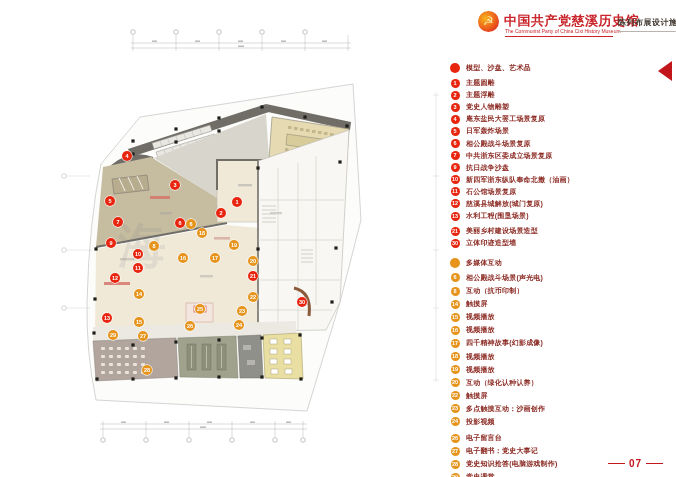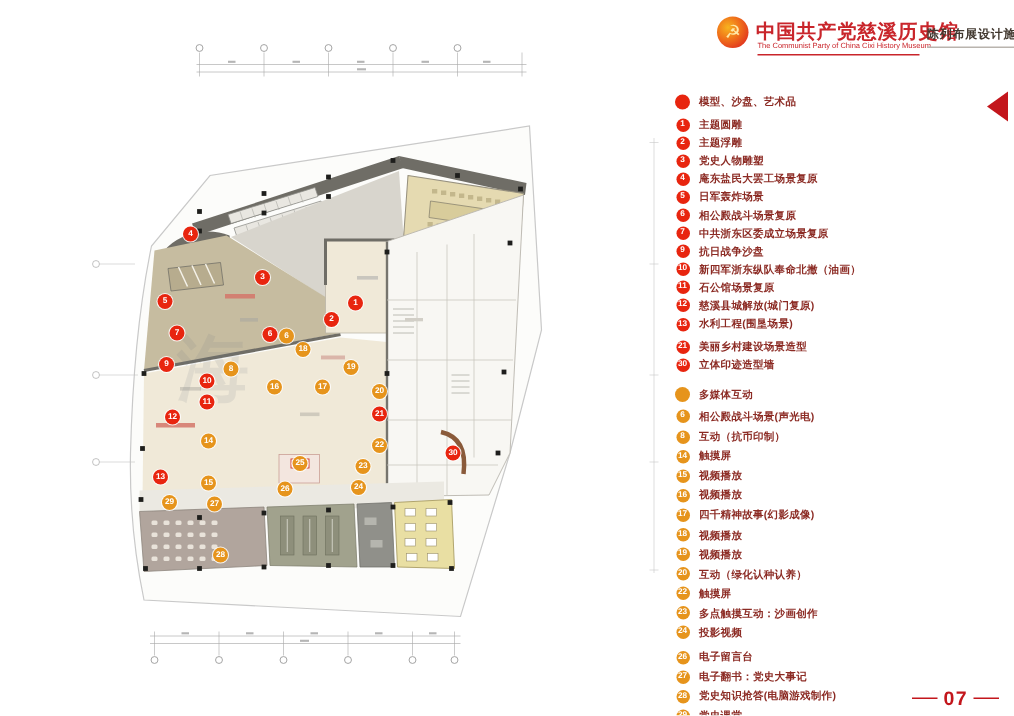--- a/index.html
+++ b/index.html
@@ -29,21 +29,21 @@
   .dot.orange{background:#e6941c;}
   .num{width:9px;height:9px;border-radius:50%;margin:0 6.5px 0 6.5px;flex:0 0 auto;
     color:#fff;font-size:5.5px;font-weight:bold;text-align:center;line-height:9.5px;
     box-shadow:0 0 0 .5px rgba(255,255,255,.9);}
   .num.red{background:#e8250f;}
   .num.orange{background:#e6941c;}
   .lbl{font-size:7px;font-weight:bold;color:#8c2b24;white-space:nowrap;letter-spacing:.2px;}
   
   .pageno{position:absolute;left:608px;top:458px;display:flex;align-items:center;color:#c3161c;}
   .pageno .bar{width:17px;height:1.5px;background:#c3161c;}
-  .pageno .no{font-size:13px;font-weight:bold;margin:0 4px;letter-spacing:1px;}
+  .pageno .no{font-size:10px;font-weight:bold;margin:0 4px;letter-spacing:1px;}
   
   .plan-svg{position:absolute;left:0;top:0;}
   #plan-markers{position:absolute;left:0;top:0;width:450px;height:477px;pointer-events:none;}
   .marker{position:absolute;width:10px;height:10px;border-radius:50%;color:#fff;
     font-size:5.5px;font-weight:bold;text-align:center;line-height:10.5px;
     box-shadow:0 0 0 .7px rgba(255,255,255,.85);}
   .marker.red{background:#e8250f;}
   .marker.orange{background:#e6941c;}
   .watermark{position:absolute;left:118px;top:214px;font-size:48px;font-weight:bold;
     color:#6e7680;opacity:.12;letter-spacing:26px;white-space:nowrap;}

